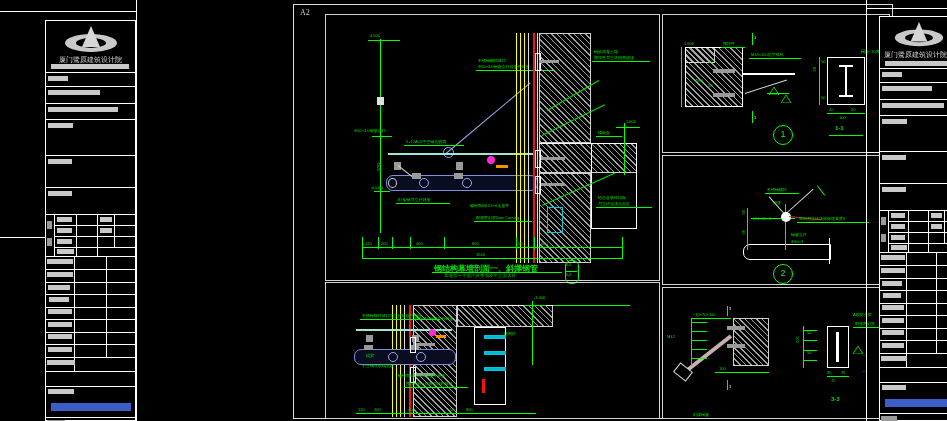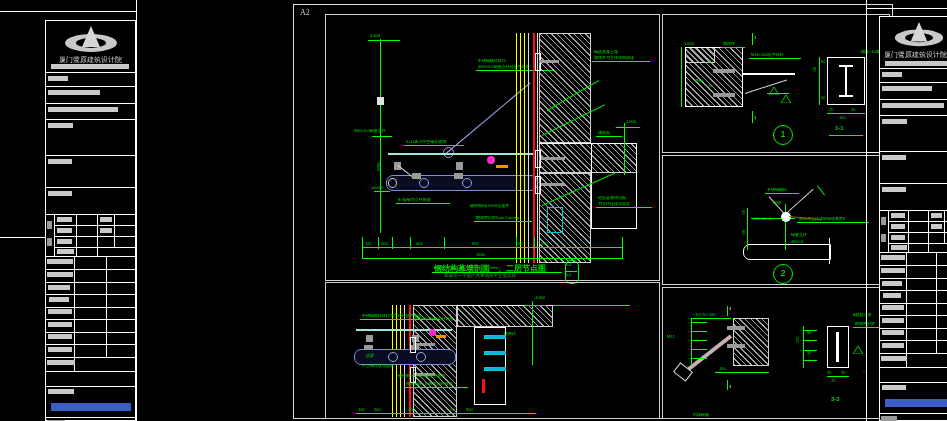--- a/index.html
+++ b/index.html
@@ -235,21 +235,21 @@
     <div class="abs gline" style="left:208px;top:222px;width:1px;height:12px;"></div>
     <div class="abs gline" style="left:296px;top:222px;width:1px;height:22px;"></div>
     <div class="dimtxt" style="left:39px;top:226px;">120</div>
     <div class="dimtxt" style="left:55px;top:226px;">200</div>
     <div class="dimtxt" style="left:90px;top:226px;">400</div>
     <div class="dimtxt" style="left:146px;top:226px;">800</div>
     <div class="dimtxt" style="left:192px;top:226px;">50</div>
     <div class="dimtxt" style="left:215px;top:226px;">600</div>
     <div class="dimtxt" style="left:150px;top:237px;">1640</div>
 
-    <div class="titletxt" style="left:108px;top:248px;">钢结构幕墙剖面一、二层节点图</div>
+    <div class="titletxt" style="left:108px;top:248px;">钢结构幕墙剖面一、斜撑钢管</div>
     <div class="abs gline" style="left:106px;top:257px;width:130px;height:1px;"></div>
     <div class="subtitletxt" style="left:118px;top:258px;">幕墙第一平面注意事项及平立面大样</div>
     <div class="abs" style="left:239px;top:245px;width:12px;height:22px;border:1px solid #00ff00;border-radius:6px;"></div>
     <div class="dimtxt" style="left:240px;top:248px;font-size:3.5px;">6-3</div>
     <div class="abs gline" style="left:239px;top:256px;width:12px;height:1px;"></div>
     <div class="dimtxt" style="left:240px;top:258px;font-size:3.5px;">6-3</div>
   </div>
 
   <div class="panel" style="left:325px;top:282px;width:335px;height:137px;border-color:#d2d2d2;">
 

